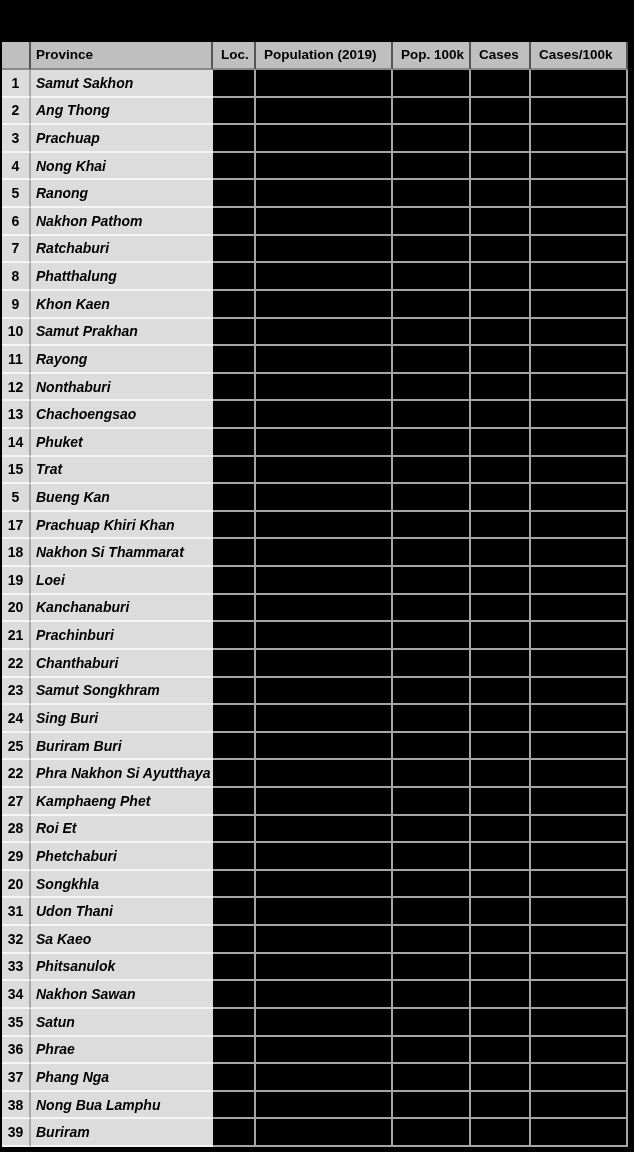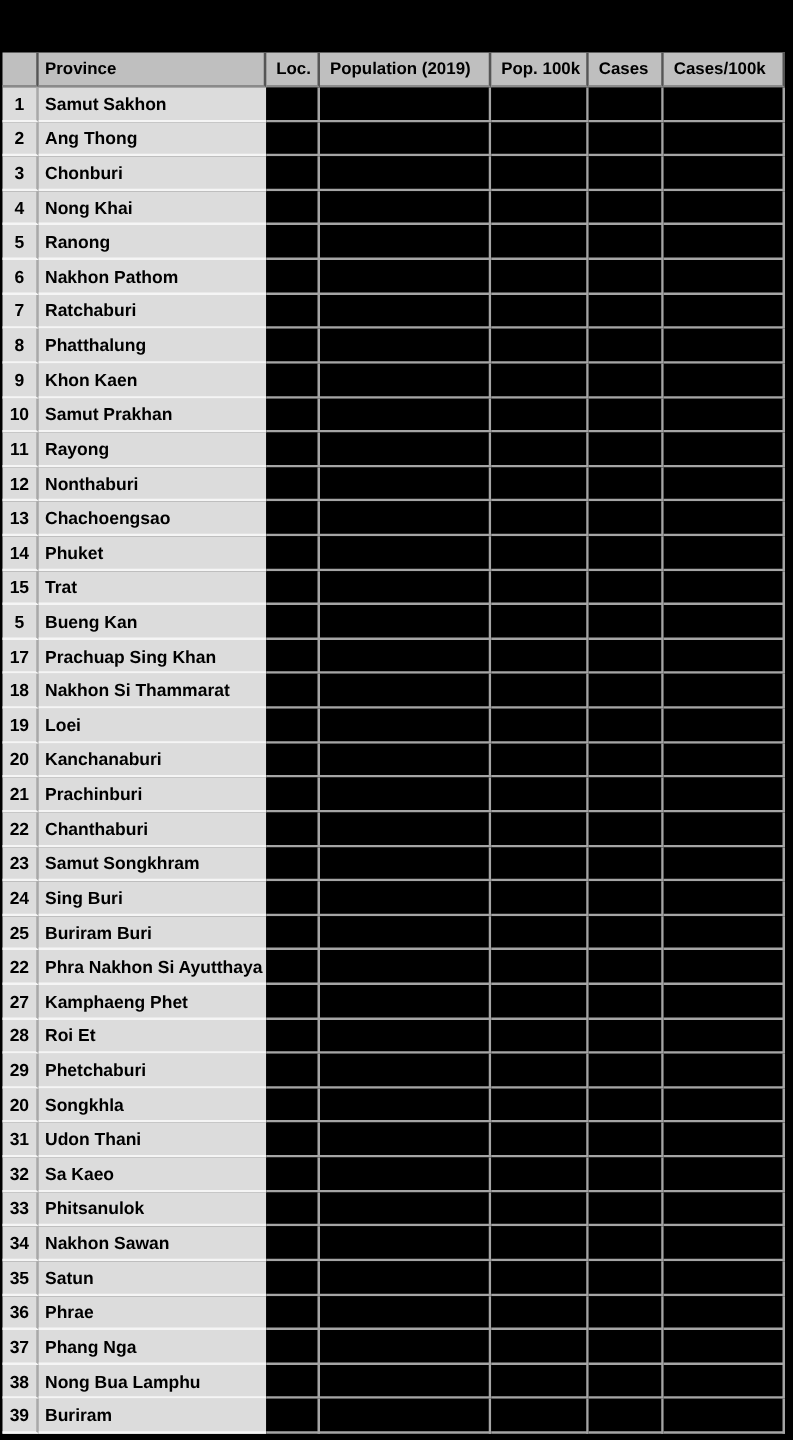--- a/index.html
+++ b/index.html
@@ -54,20 +54,21 @@
     background: var(--label-bg, #dcdcdc);
     border-right: 2px solid var(--label-divider, #a8a8a8);
     border-bottom: 2px solid var(--row-divider, #f5f5f5);
     justify-content: center;
     padding: 0;
   }
   .p {
     background: var(--label-bg, #dcdcdc);
     border-bottom: 2px solid var(--row-divider, #f5f5f5);
     padding-left: 5px;
+    font-style: italic;
   }
   
   .d {
     background: var(--data-cell-bg, #000);
     border-right: 2px solid var(--grid-line, #a5a5a5);
     border-bottom: 2px solid var(--grid-line, #a5a5a5);
   }
 </style>
 </head>
 <body>
@@ -99,21 +100,21 @@
     <div class="cell p">Ang Thong</div>
     <div class="cell d"></div>
     <div class="cell d"></div>
     <div class="cell d"></div>
     <div class="cell d"></div>
     <div class="cell d"></div>
   </div>
 
   <div class="trow">
     <div class="cell n">3</div>
-    <div class="cell p">Chonburi</div>
+    <div class="cell p">Prachuap</div>
     <div class="cell d"></div>
     <div class="cell d"></div>
     <div class="cell d"></div>
     <div class="cell d"></div>
     <div class="cell d"></div>
   </div>
 
   <div class="trow">
     <div class="cell n">4</div>
     <div class="cell p">Nong Khai</div>
@@ -239,21 +240,21 @@
     <div class="cell p">Bueng Kan</div>
     <div class="cell d"></div>
     <div class="cell d"></div>
     <div class="cell d"></div>
     <div class="cell d"></div>
     <div class="cell d"></div>
   </div>
 
   <div class="trow">
     <div class="cell n">17</div>
-    <div class="cell p">Prachuap Sing Khan</div>
+    <div class="cell p">Prachuap Khiri Khan</div>
     <div class="cell d"></div>
     <div class="cell d"></div>
     <div class="cell d"></div>
     <div class="cell d"></div>
     <div class="cell d"></div>
   </div>
 
   <div class="trow">
     <div class="cell n">18</div>
     <div class="cell p">Nakhon Si Thammarat</div>

